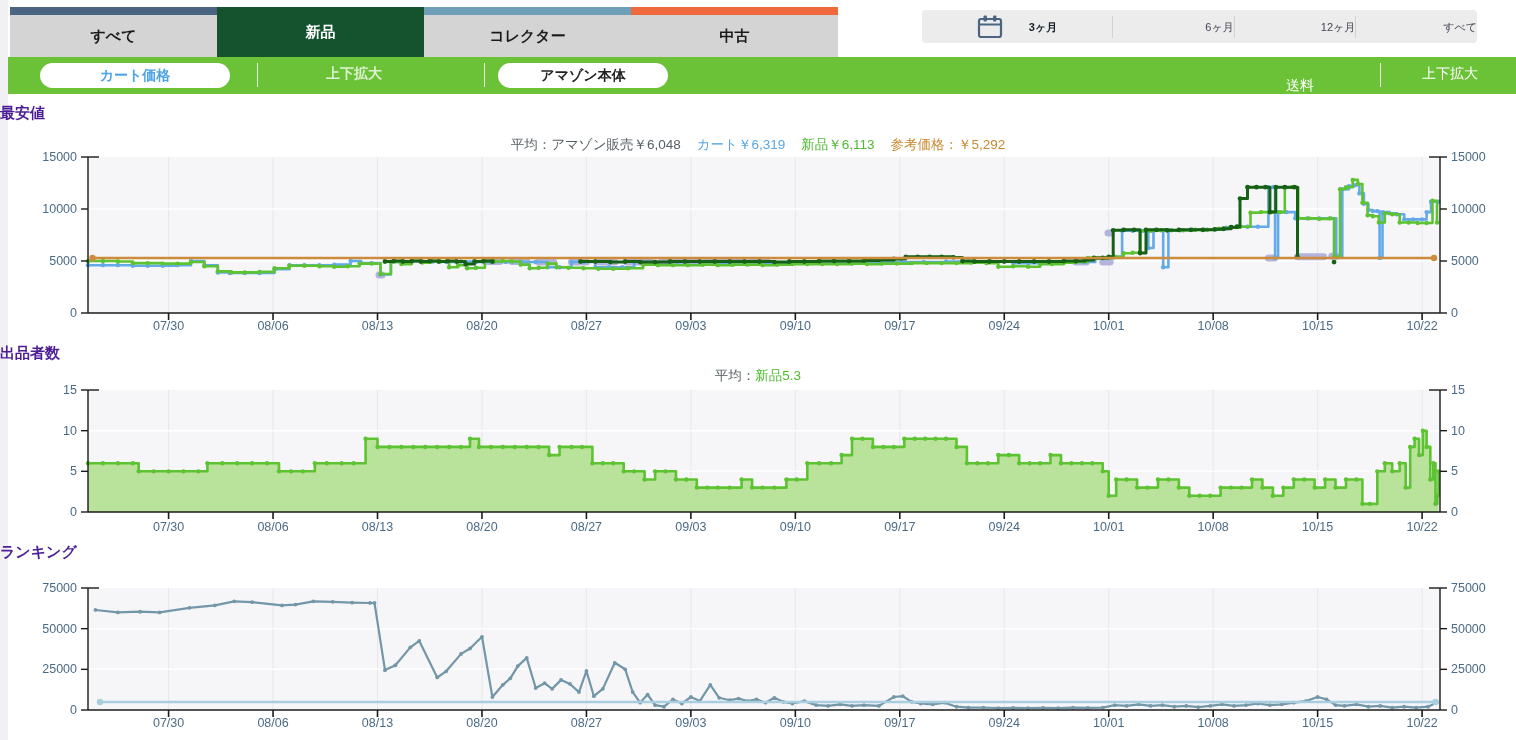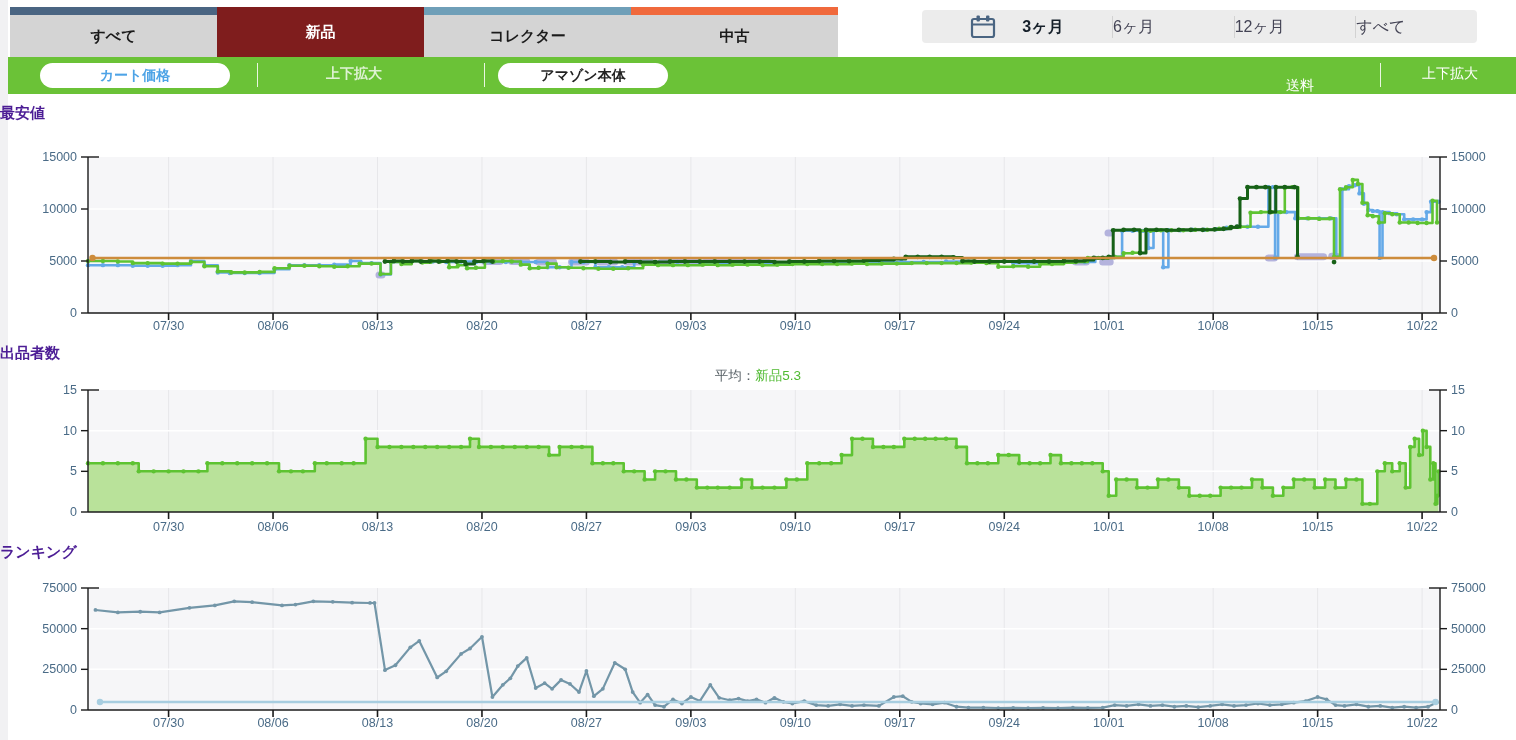--- a/index.html
+++ b/index.html
@@ -5,27 +5,27 @@
   html,body{margin:0;padding:0;background:#fff;}
   #app{position:relative;width:1516px;height:740px;background:#ffffff;overflow:hidden;
        font-family:"Liberation Sans",sans-serif;padding-left:36px;}
   .left-strip{position:absolute;left:0;top:0;width:8px;height:740px;background:#f1f1f3;}
   
   .tabs{position:absolute;left:10px;top:7px;display:flex;height:50px;}
   .tab{position:relative;width:207px;height:50px;background:#d4d4d4;cursor:pointer;}
   .tab .stripe{position:absolute;left:0;top:0;width:100%;height:8px;}
   .tab .tab-label{position:absolute;left:0;top:8px;width:100%;height:42px;line-height:42px;
        text-align:center;font-size:15px;font-weight:bold;color:#1a1a1a;}
-  .tab.active{background:#7f1d1d;height:50px;}
+  .tab.active{background:#14532d;height:50px;}
   .tab.active .tab-label{color:#ffffff;top:0;height:50px;line-height:50px;}
   
   .range-box{position:absolute;left:922px;top:10px;width:555px;height:33px;background:#ececec;
        border-radius:4px;display:flex;align-items:center;}
   .range-zone1{width:190px;display:flex;align-items:center;justify-content:center;gap:26px;}
-  .range-item{flex:1;text-align:left;font-size:16px;color:#445;height:22px;line-height:22px;
+  .range-item{flex:1;text-align:right;font-size:11px;color:#445;height:22px;line-height:22px;
        border-left:1px solid #d2d2d2;cursor:pointer;}
   .range-item.first{border-left:none;flex:none;width:auto;}
   .range-item.selected{font-weight:bold;color:#16202a;}
   .cal{display:inline-block;width:26px;height:24px;cursor:pointer;}
   
   .toolbar{position:absolute;left:8px;top:57px;width:1516px;height:37px;background:#6bc237;}
   .pill{position:absolute;top:6px;height:25px;background:#ffffff;border-radius:13px;
        text-align:center;line-height:25px;font-size:14px;font-weight:bold;cursor:pointer;}
   .pill-cart{left:32px;width:190px;color:#4da3e6;}
   .pill-amazon{left:490px;width:170px;color:#222;}
@@ -87,20 +87,23 @@
     <div class="tb-sep" style="left:249px"></div>
     <div class="tb-text tb-prime">上下拡大</div>
     <div class="tb-sep" style="left:476px"></div>
     <div class="pill pill-amazon">アマゾン本体</div>
     <div class="tb-text tb-ship">送料</div>
     <div class="tb-sep" style="left:1372px"></div>
     <div class="tb-text tb-expand">上下拡大</div>
   </div>
 
   <div class="chart-title" style="top:104px">最安値</div>
+  <div class="avg-row" style="top:136px">
+    <span style="color: rgb(85, 94, 99);">平均：アマゾン販売￥6,048</span><span style="color: rgb(88, 167, 230);">カート￥6,319</span><span style="color: rgb(79, 186, 49);">新品￥6,113</span><span style="color: rgb(201, 136, 47);">参考価格：￥5,292</span>
+  </div>
   <div class="plot" style="top: 150px; height: 192px;">
       <svg width="1516" height="192" viewBox="0 0 1516 192">
         <rect x="88" y="7" width="1352" height="156" fill="#f6f6f8"></rect>
         <line x1="168.58278145695365" y1="7" x2="168.58278145695365" y2="163" stroke="#e7e7ea" stroke-width="1"></line>
         <line x1="273.04194260485656" y1="7" x2="273.04194260485656" y2="163" stroke="#e7e7ea" stroke-width="1"></line>
         <line x1="377.5011037527594" y1="7" x2="377.5011037527594" y2="163" stroke="#e7e7ea" stroke-width="1"></line>
         <line x1="481.96026490066225" y1="7" x2="481.96026490066225" y2="163" stroke="#e7e7ea" stroke-width="1"></line>
         <line x1="586.4194260485651" y1="7" x2="586.4194260485651" y2="163" stroke="#e7e7ea" stroke-width="1"></line>
         <line x1="690.878587196468" y1="7" x2="690.878587196468" y2="163" stroke="#e7e7ea" stroke-width="1"></line>
         <line x1="795.3377483443709" y1="7" x2="795.3377483443709" y2="163" stroke="#e7e7ea" stroke-width="1"></line>

